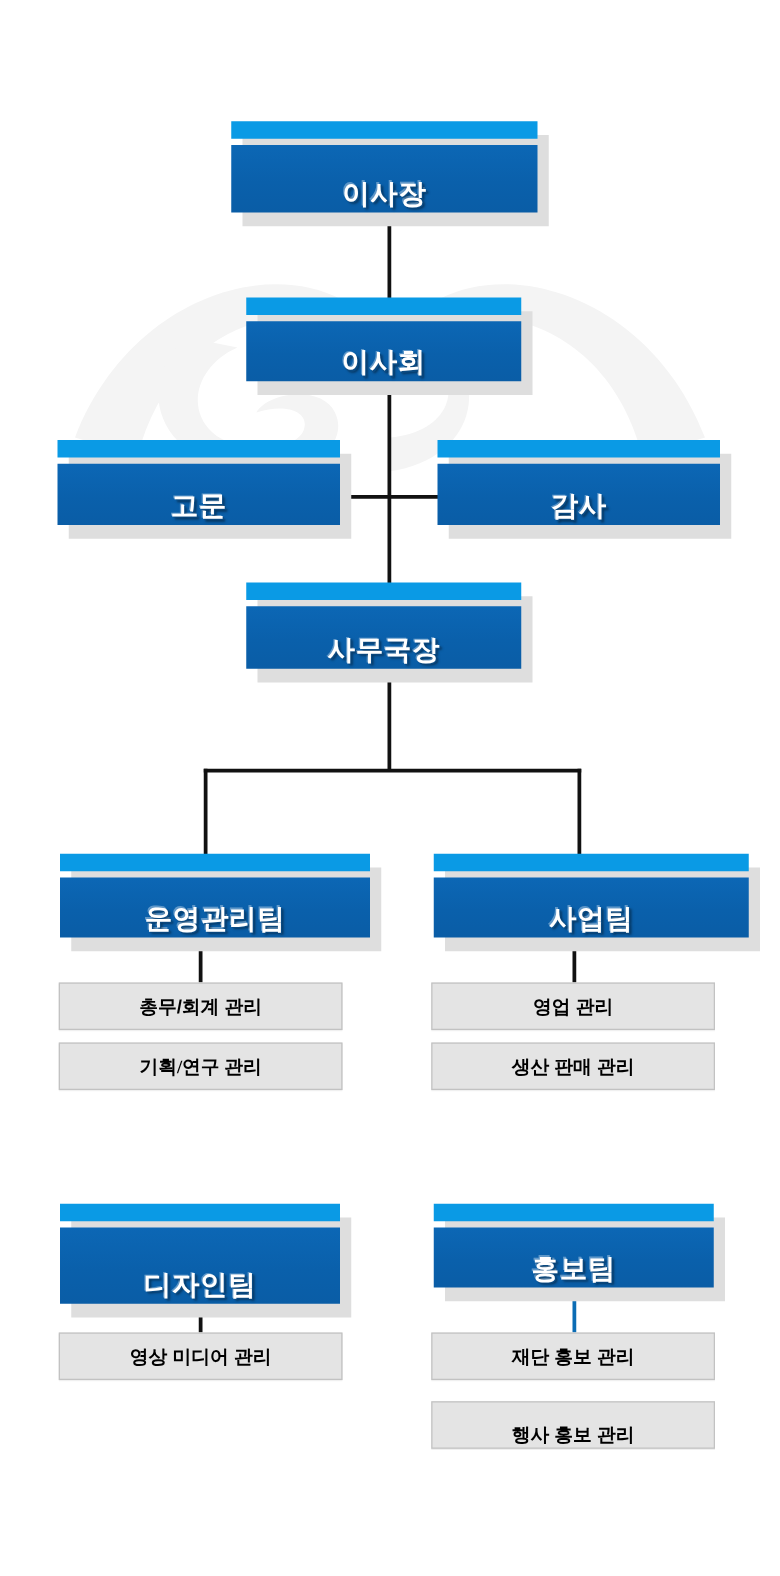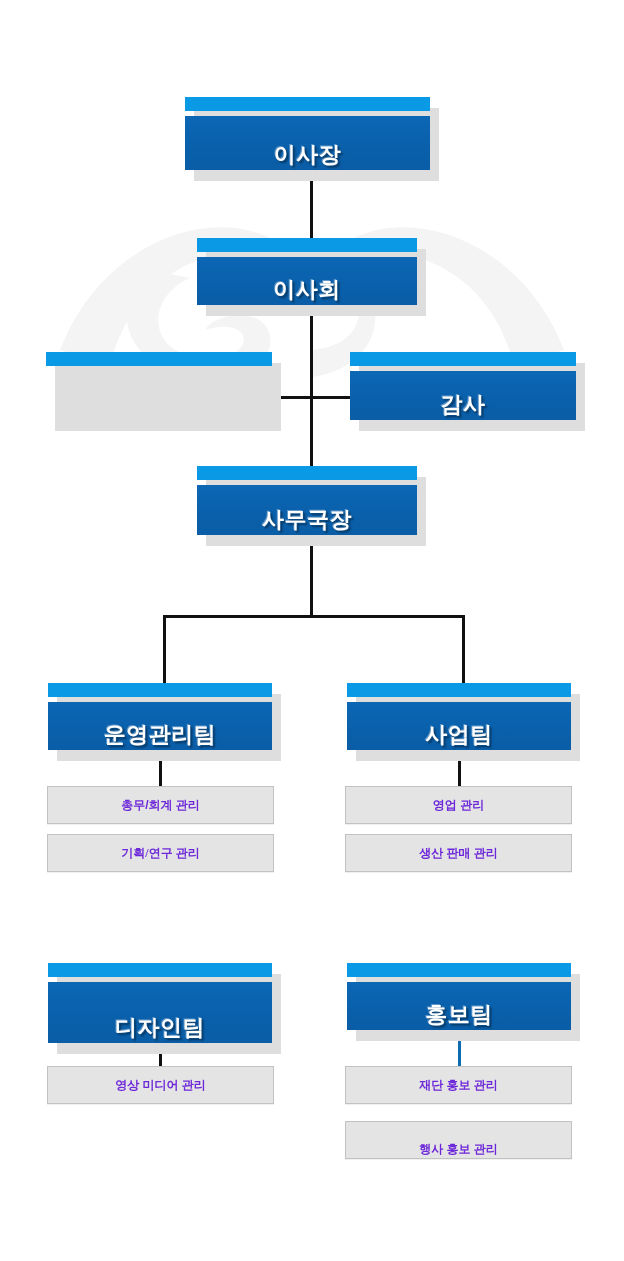--- a/index.html
+++ b/index.html
@@ -66,23 +66,23 @@
   .leaf{
     position:absolute;
     background:#e4e4e4;
     border:1px solid #c2c2c2;
     box-shadow:0 1px 0 rgba(0,0,0,.06);
     display:flex;align-items:center;justify-content:center;
     z-index:3;
     box-sizing:border-box;
   }
   .leaf .label{
-    color:#6d28d9;
+    color:#000000;
     font-weight:bold;
-    font-size:12px;
+    font-size:15px;
     white-space:nowrap;
   }
 </style>
 </head>
 <body>
 
 <div id="chart">
 
   <svg class="watermark" viewBox="0 0 624 250" xmlns="http://www.w3.org/2000/svg" aria-hidden="true">
     <g fill="#f4f4f4">
@@ -126,47 +126,50 @@
     <div class="shadow"></div>
     <div class="cap"></div>
     <div class="body">
       <span class="label">이사회</span>
     </div>
   </div>
 
   <div class="node" style="left:46px;top:352px;width:226px;height:68px;">
     <div class="shadow"></div>
     <div class="cap"></div>
+    <div class="body">
+      <span class="label">고문</span>
+    </div>
   </div>
 
   <div class="node" style="left:350px;top:352px;width:226px;height:68px;">
     <div class="shadow"></div>
     <div class="cap"></div>
     <div class="body">
       <span class="label">감사</span>
     </div>
   </div>
 
   <div class="node" style="left:197px;top:466px;width:220px;height:69px;">
     <div class="shadow"></div>
     <div class="cap"></div>
     <div class="body">
       <span class="label">사무국장</span>
     </div>
   </div>
 
-  <div class="node" style="left:48px;top:683px;width:224px;height:67px;text-decoration:underline;">
+  <div class="node" style="left:48px;top:683px;width:248px;height:67px;text-decoration:underline;">
     <div class="shadow"></div>
     <div class="cap"></div>
     <div class="body">
       <span class="label">운영관리팀</span>
     </div>
   </div>
 
-  <div class="node" style="left:347px;top:683px;width:224px;height:67px;">
+  <div class="node" style="left:347px;top:683px;width:224px;height:67px;padding-left:28px;">
     <div class="shadow"></div>
     <div class="cap"></div>
     <div class="body">
       <span class="label">사업팀</span>
     </div>
   </div>
 
   <div class="node" style="left:48px;top:963px;width:224px;height:80px;">
     <div class="shadow"></div>
     <div class="cap"></div>

